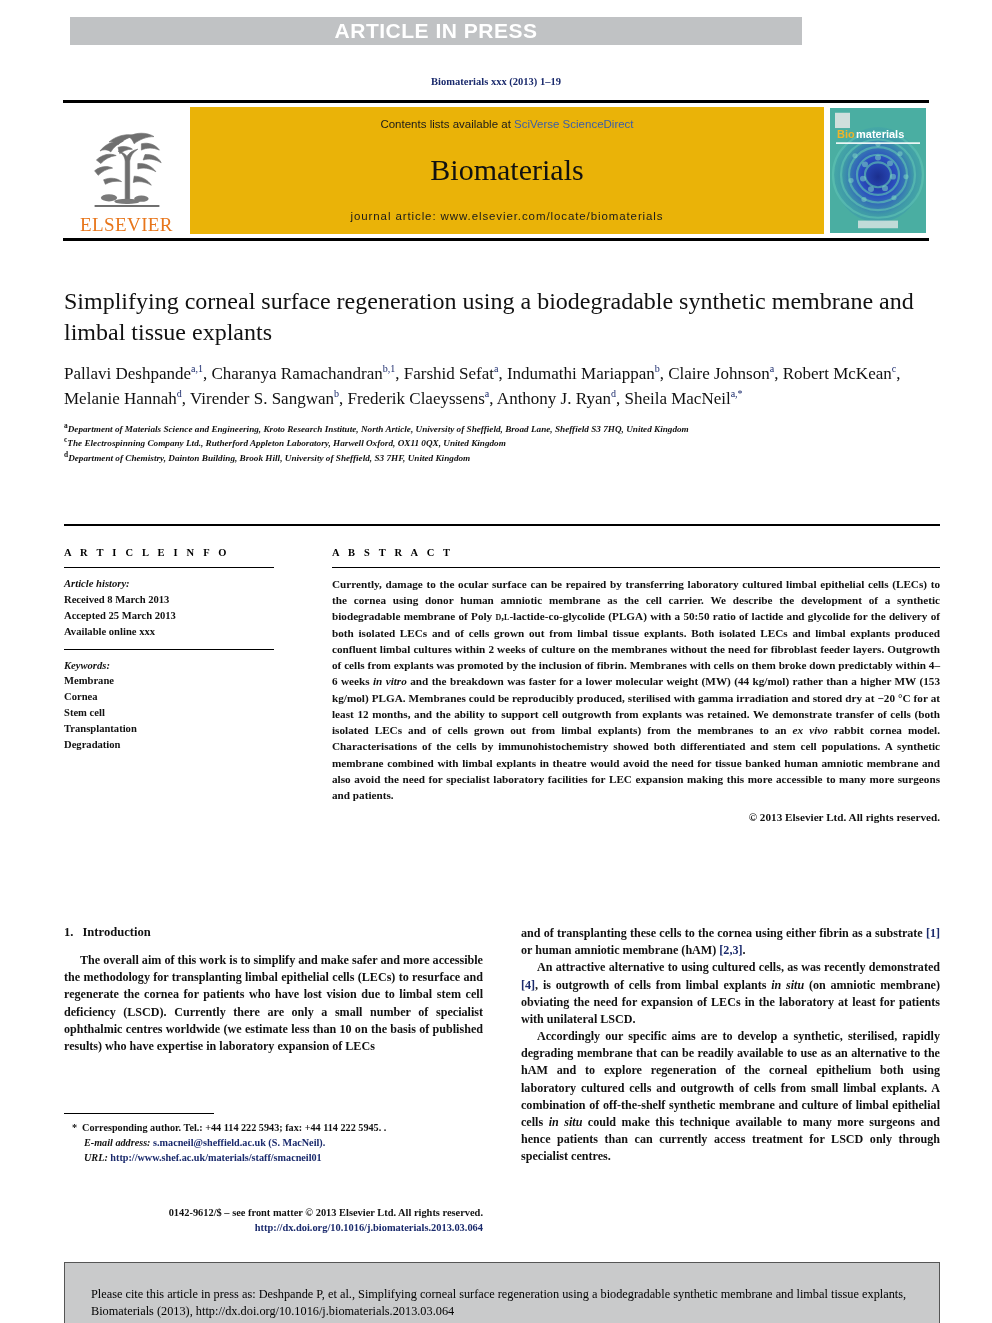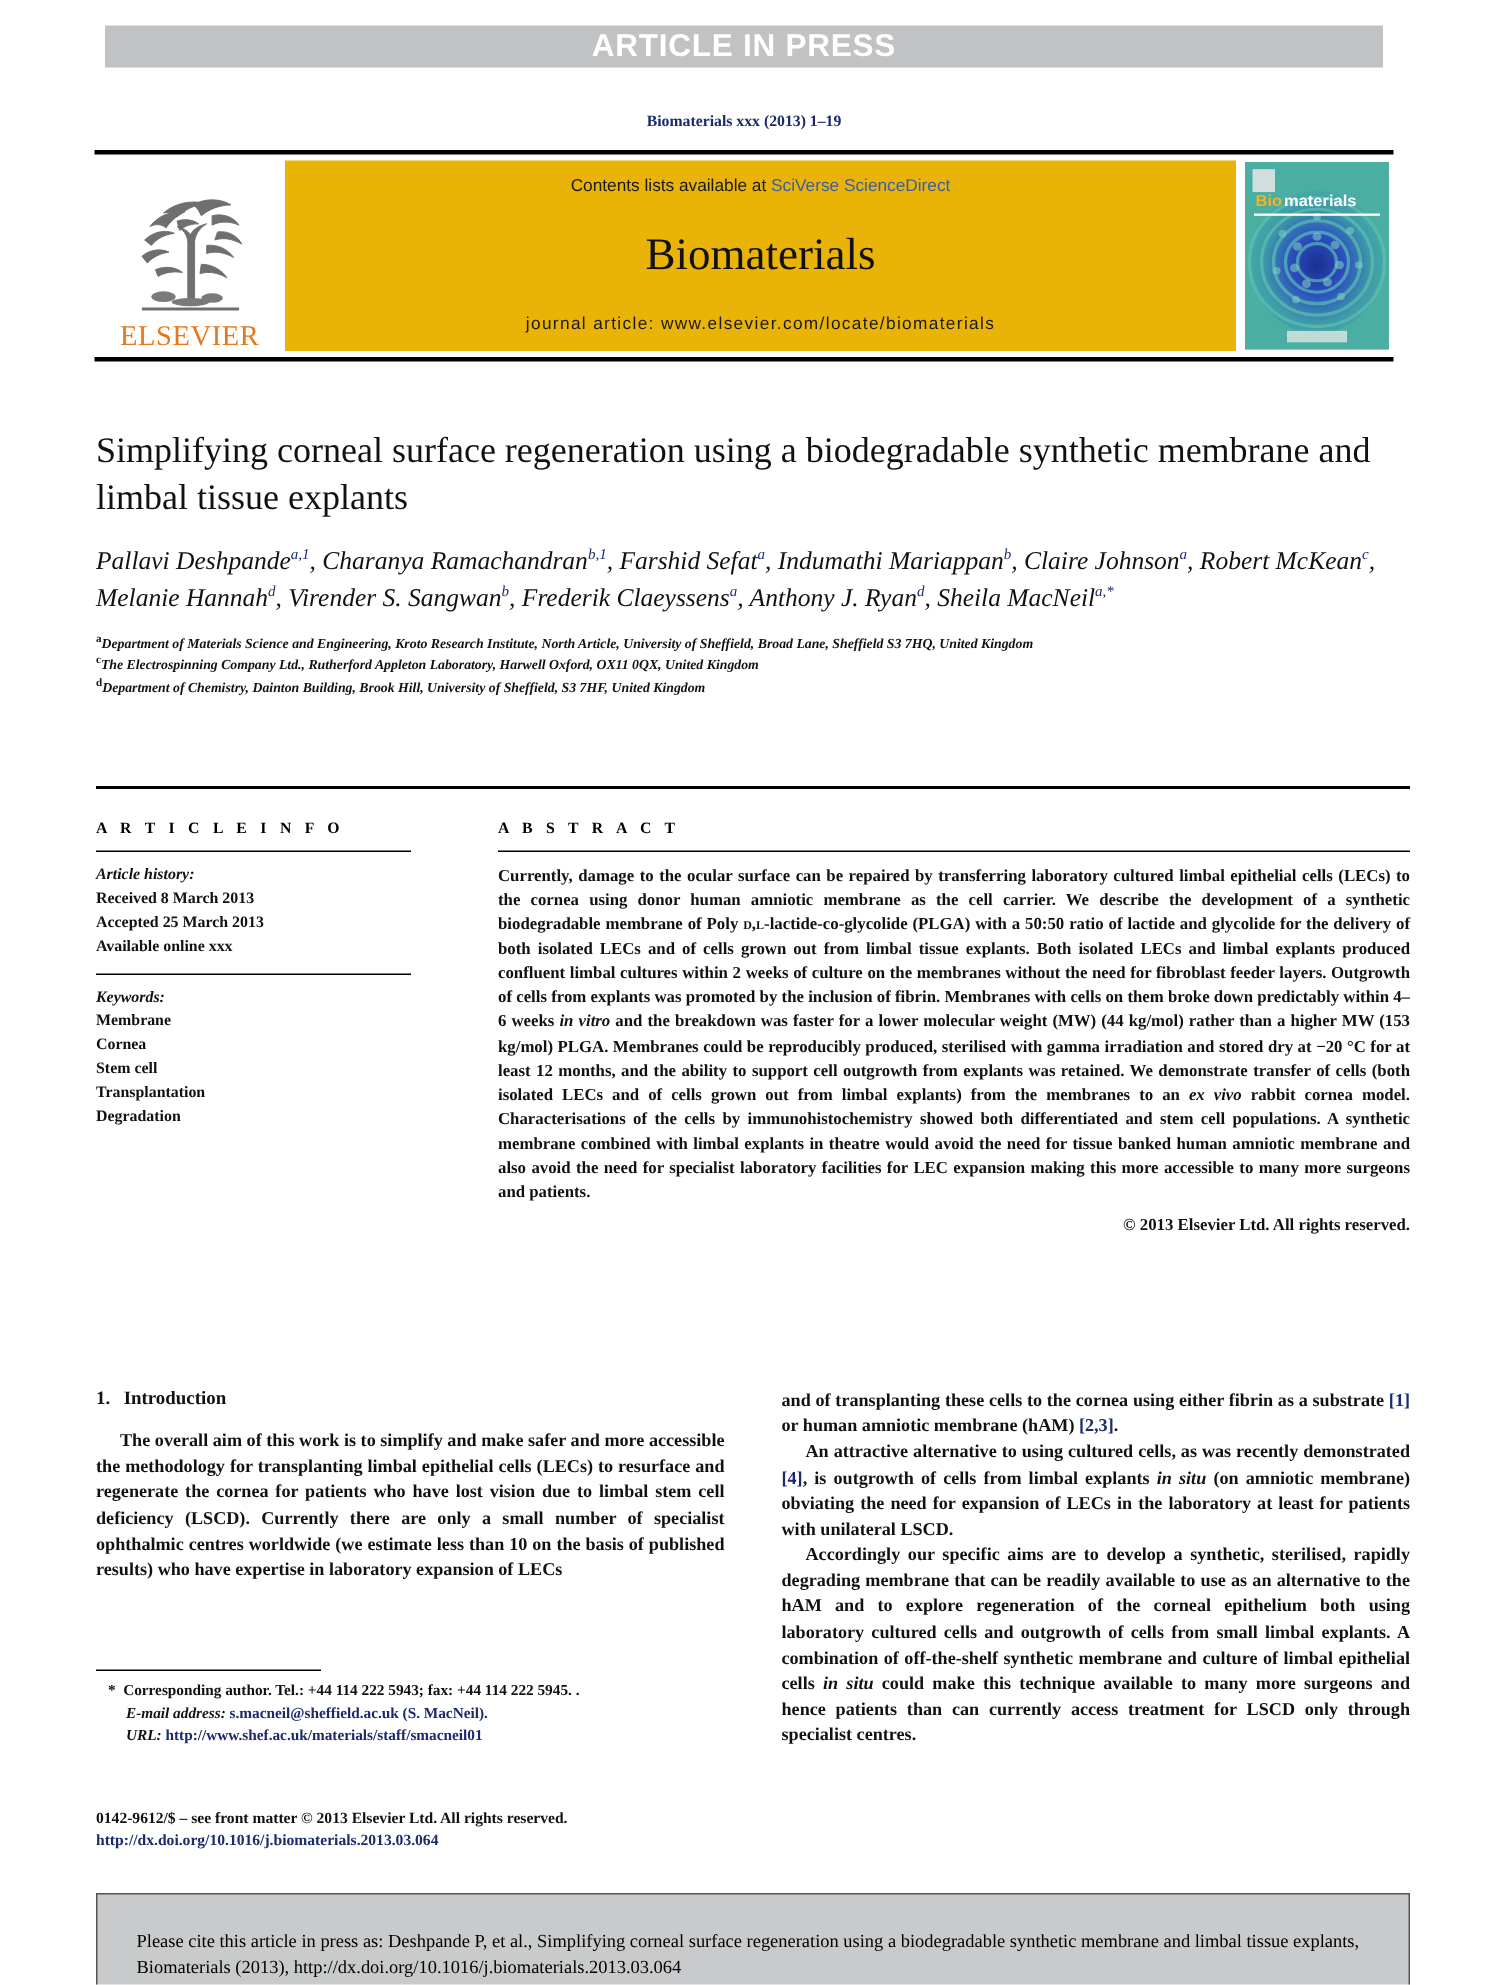--- a/index.html
+++ b/index.html
@@ -21,21 +21,21 @@
     width: 992px;
     height: 1323px;
     box-sizing: border-box;
   }
 
   
   .press-banner {
     position: absolute;
     left: 70px;
     top: 17px;
-    width: 852px;
+    width: 732px;
     height: 28px;
     background: #c0c2c4;
     display: flex;
     align-items: center;
     justify-content: center;
   }
   .press-banner-text {
     font-family: "Liberation Sans", sans-serif;
     font-weight: bold;
     font-size: 21px;
@@ -146,21 +146,20 @@
     color: #111;
     margin: 0 0 15px 0;
     font-weight: normal;
   }
   .authors {
     font-family: "Liberation Serif", serif;
     font-size: 17px;
     line-height: 1.45;
     color: #111;
     margin-bottom: 9px;
-    font-style: italic;
   }
   .authors sup {
     font-size: 10px;
     color: #1a2a6c;
     vertical-align: super;
   }
   .affiliations {
     font-family: "Liberation Serif", serif;
     font-style: italic;
     font-weight: bold;
@@ -301,20 +300,21 @@
   .issn-block {
     position: absolute;
     left: 64px;
     top: 1205px;
     width: 419px;
     font-family: "Liberation Serif", serif;
     font-weight: bold;
     font-size: 10.4px;
     line-height: 1.45;
     color: #111;
+    text-align: right;
   }
   .issn-block .doi { color: #1a2a6c; }
 
   
   .cite-box {
     position: absolute;
     left: 64px;
     top: 1262px;
     width: 876px;
     border: 1px solid #555;

